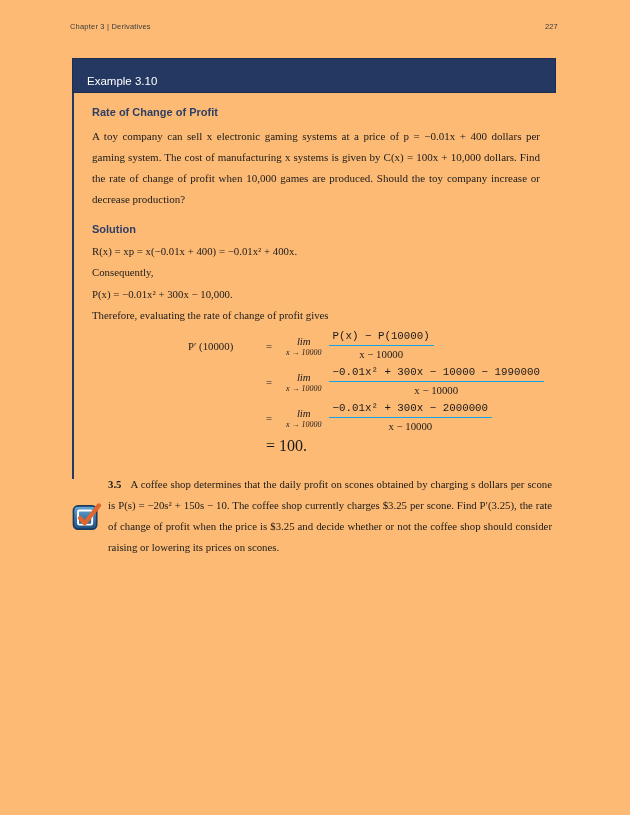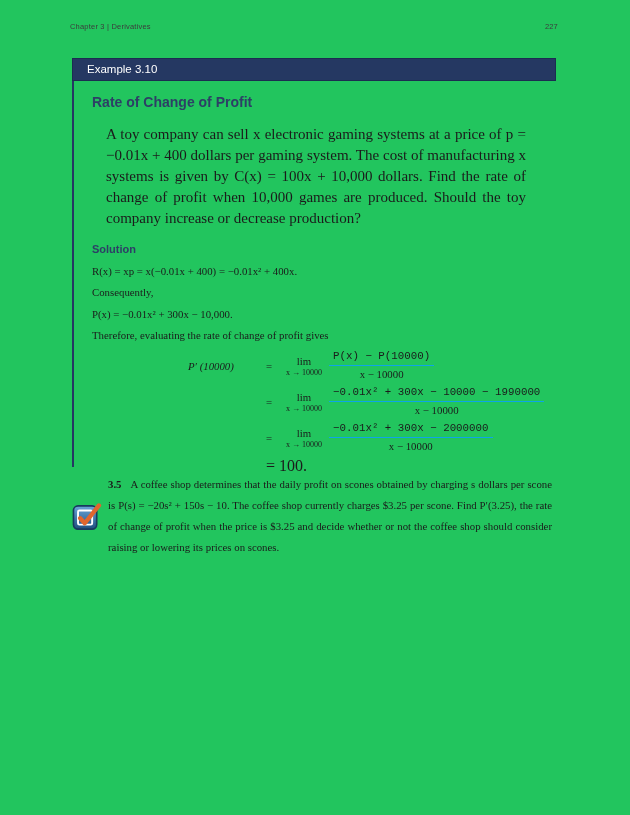--- a/index.html
+++ b/index.html
@@ -1,72 +1,72 @@
 <!DOCTYPE html>
 <html style="--banner-bg: #253862; --banner-border: #1c2d51; --heading: #2d3f66; --rule: #253862; --body-text: #1b1b1b; --header-text: #3c3c3c; --icon-orange: #e0662e; --icon-blue-light: #6aa6d8; --icon-blue-dark: #1d4f80; --icon-border: #173a5e;"><head>
 <meta charset="utf-8">
 <style>
   html,body{margin:0;padding:0;background:#ffffff;}
   .page{
     position:relative;
     width:630px;height:815px;
-    background:#22c55e;
+    background:#fdba74;
     font-family:"Liberation Serif", serif;
     color:var(--body-text,#1b1b1b);
     overflow:hidden;
   }
   .page-header{
     position:absolute;top:22px;left:70px;right:72px;
     display:flex;justify-content:space-between;
     font-family:"Liberation Sans", sans-serif;
     font-size:7.5px;color:var(--header-text,#3c3c3c);
     letter-spacing:.2px;
   }
   .example-box{position:absolute;top:58px;left:72px;width:484px;}
   .example-banner{
     box-sizing:border-box;
     background:var(--banner-bg,#253862);
     border:1px solid var(--banner-border,#1c2d51);
     color:#ffffff;
     font-family:"Liberation Sans", sans-serif;
     font-size:11.5px;
-    padding:4px 10px 5px 14px;
+    padding:16px 10px 5px 14px;
   }
   .example-body{
     box-sizing:border-box;
     border-left:2px solid var(--rule,#253862);
     height:386px;
     padding:13px 16px 0 18px;
   }
   .example-title{
     color:var(--heading,#2d3f66);
     font-family:"Liberation Sans", sans-serif;
-    font-weight:bold;font-size:14px;
+    font-weight:bold;font-size:11px;
     margin:0 0 8px 0;
   }
   .body-text{
-    font-size:15px;line-height:21px;text-align:justify;margin:14px;
+    font-size:11px;line-height:21px;text-align:justify;margin:0;
   }
   .solution-heading{
     color:var(--heading,#2d3f66);
     font-family:"Liberation Sans", sans-serif;
     font-weight:bold;font-size:11px;
     margin:13px 0 2px 0;
   }
   .eq-center{
     font-size:10.8px;margin:10px 0 9px 0;
   }
   .plain-line{font-size:10.8px;margin:9px 0 0 0;}
   .derivation{margin:8px 0 6px 96px;font-size:10.8px;}
   .drow{display:flex;align-items:center;margin-bottom:3px;}
-  .dlhs{width:78px;flex:none;font-style:italic;}
+  .dlhs{width:78px;flex:none;}
   .deq{width:20px;flex:none;}
   .dlim{
     display:inline-flex;flex-direction:column;align-items:center;
-    flex:none;margin-right:7px;line-height:12px;
+    flex:none;margin-right:7px;line-height:12px;font-style:italic;
   }
   .dlim .sub{font-size:8px;line-height:9px;margin-top:1px;white-space:nowrap;}
   .dfrac{display:inline-block;text-align:center;line-height:15px;}
   .dfrac .num{border-bottom:1px solid #0ea5e9;padding:0 4px 1px 4px;white-space:nowrap;font-family:Liberation Mono, monospace;}
   .dfrac .den{padding-top:1px;white-space:nowrap;}
   .dresult{font-size:16px;}
   .conclusion{margin-top:7px;}
   .checkpoint{
     position:absolute;top:474px;left:72px;width:480px;
     display:flex;align-items:center;

